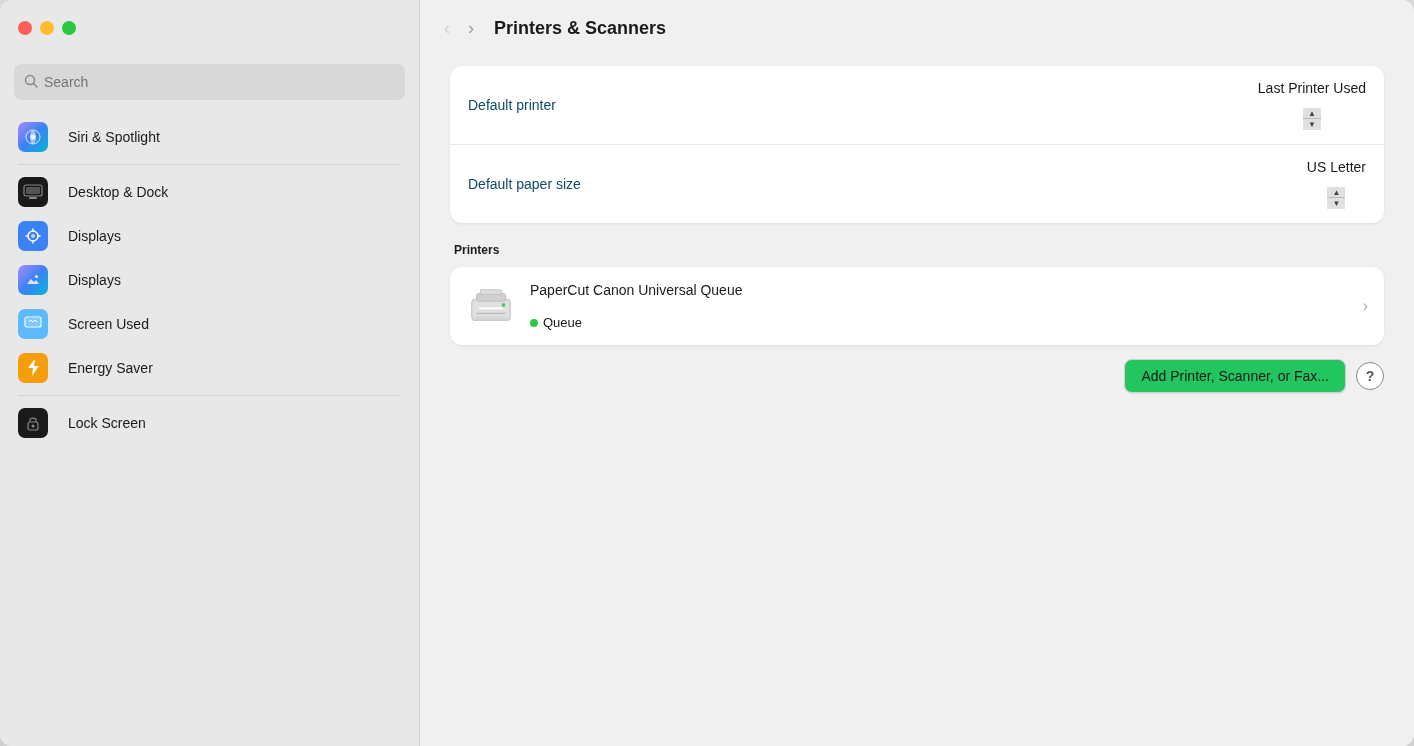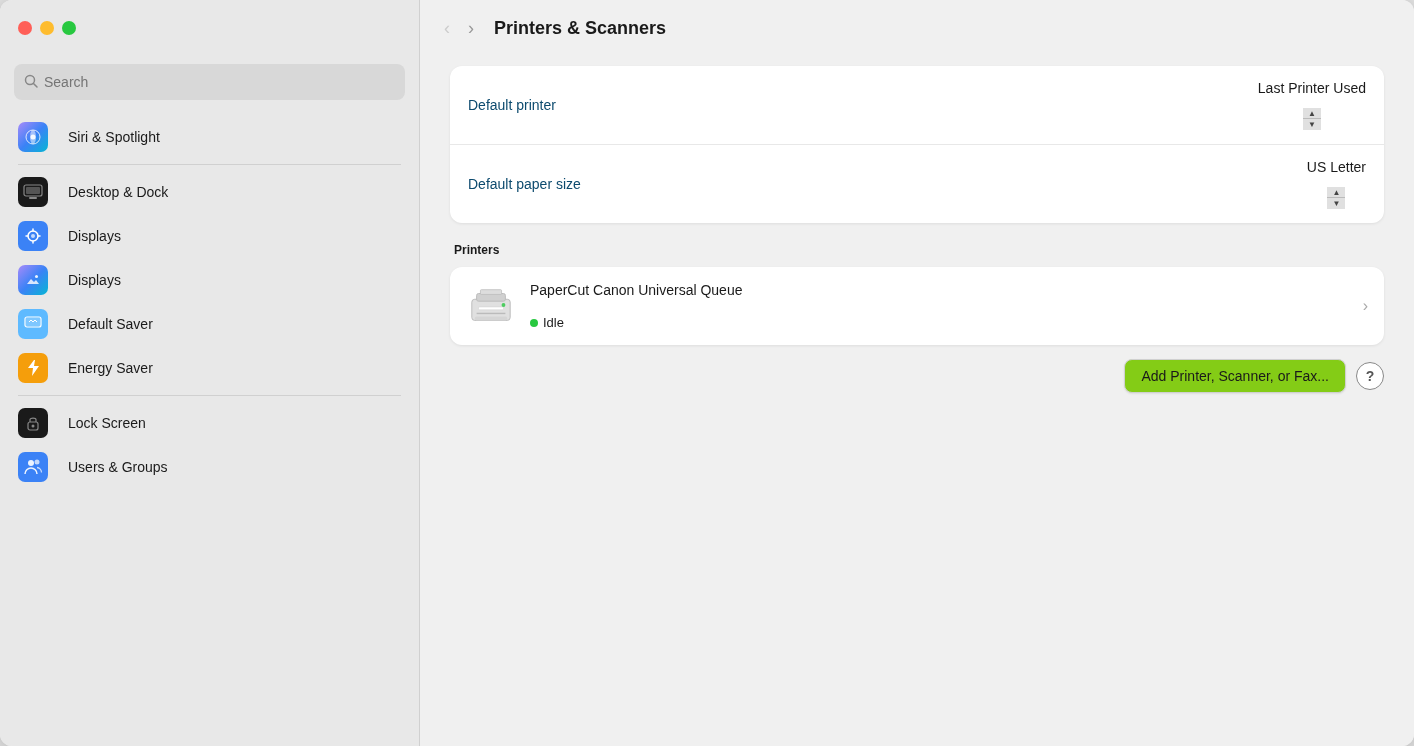--- a/index.html
+++ b/index.html
@@ -287,21 +287,21 @@
     
     .bottom-actions {
       display: flex;
       align-items: center;
       justify-content: flex-end;
       gap: 10px;
       margin-top: 14px;
     }
 
     .add-btn {
-      background: #84cc16;
+      background: #22c55e;
       border: 1px solid #d0d0d0;
       border-radius: 8px;
       padding: 8px 16px;
       font-size: 14px;
       cursor: pointer;
       color: #1a1a1a;
       box-shadow: 0 1px 2px rgba(0,0,0,0.08);
     }
 
     .help-btn {
@@ -431,21 +431,21 @@
       </div>
 
       <div class="sidebar-item">
         <div class="sidebar-icon icon-screensaver">
           <svg width="18" height="16" viewBox="0 0 18 16">
             <rect x="1" y="1" width="16" height="10" rx="2" fill="none" stroke="white" stroke-width="1.2"></rect>
             <rect x="2" y="2" width="14" height="8" fill="rgba(255,255,255,0.2)"></rect>
             <path d="M5 6l2-2 2 2 2-2 2 2" stroke="white" stroke-width="1" fill="none"></path>
           </svg>
         </div>
-        <span class="sidebar-label">Default Saver</span>
+        <span class="sidebar-label">Screen Used</span>
       </div>
 
       <div class="sidebar-item">
         <div class="sidebar-icon icon-energy">
           <svg width="14" height="18" viewBox="0 0 14 18">
             <path d="M8 1L2 9h5l-1 8 7-10H8l1-6z" fill="white"></path>
           </svg>
         </div>
         <span class="sidebar-label">Energy Saver</span>
       </div>
@@ -457,31 +457,20 @@
           <svg width="14" height="18" viewBox="0 0 14 18">
             <rect x="2" y="8" width="10" height="8" rx="2" fill="none" stroke="#888" stroke-width="1.2"></rect>
             <path d="M4 8V5.5C4 3.6 10 3.6 10 5.5V8" fill="none" stroke="#888" stroke-width="1.2"></path>
             <circle cx="7" cy="12" r="1.5" fill="#888"></circle>
           </svg>
         </div>
         <span class="sidebar-label">Lock Screen</span>
       </div>
 
 
-      <div class="sidebar-item">
-        <div class="sidebar-icon icon-users">
-          <svg width="20" height="18" viewBox="0 0 20 18">
-            <circle cx="8" cy="5" r="3" fill="white" opacity="0.9"></circle>
-            <path d="M2 16c0-3.3 2.7-6 6-6s6 2.7 6 6" fill="none" stroke="white" stroke-width="1.5" opacity="0.9"></path>
-            <circle cx="14" cy="4" r="2.5" fill="white" opacity="0.7"></circle>
-            <path d="M14 9.5c2.5 0.3 4.5 2.5 4.5 5" fill="none" stroke="white" stroke-width="1.3" opacity="0.7"></path>
-          </svg>
-        </div>
-        <span class="sidebar-label">Users &amp; Groups</span>
-      </div>
     </div>
   </div>
 
   <div class="main-content">
     <div class="main-header">
       <button class="nav-btn disabled">‹</button>
       <button class="nav-btn">›</button>
       <span class="page-title">Printers &amp; Scanners</span>
     </div>
 
@@ -531,21 +520,21 @@
 
               <rect x="14" y="8" width="22" height="5" rx="1" fill="#ddd" stroke="#bbb" stroke-width="0.8"></rect>
 
               <rect x="8" y="36" width="34" height="4" rx="2" fill="#d5d5d5"></rect>
             </svg>
           </div>
           <div class="printer-info">
             <div class="printer-name">PaperCut Canon Universal Queue</div>
             <div class="printer-status">
               <span class="status-dot"></span>
-              <span>Idle</span>
+              <span>Queue</span>
             </div>
           </div>
           <span class="chevron-right">›</span>
         </div>
       </div>
 
       <div class="bottom-actions">
         <button class="add-btn">Add Printer, Scanner, or Fax...</button>
         <div class="help-btn">?</div>
       </div>

